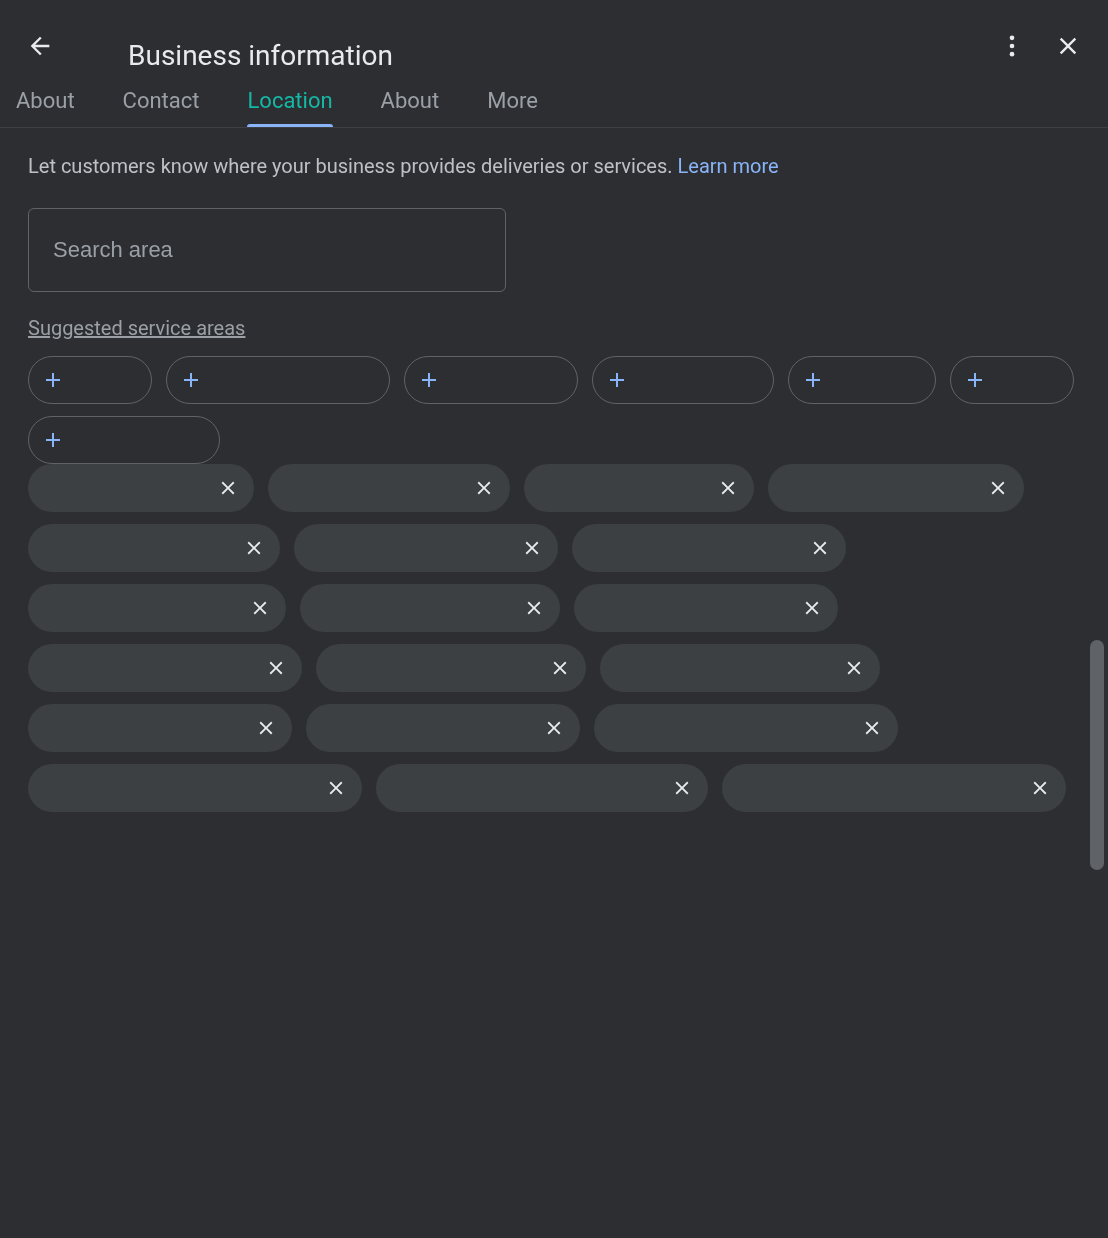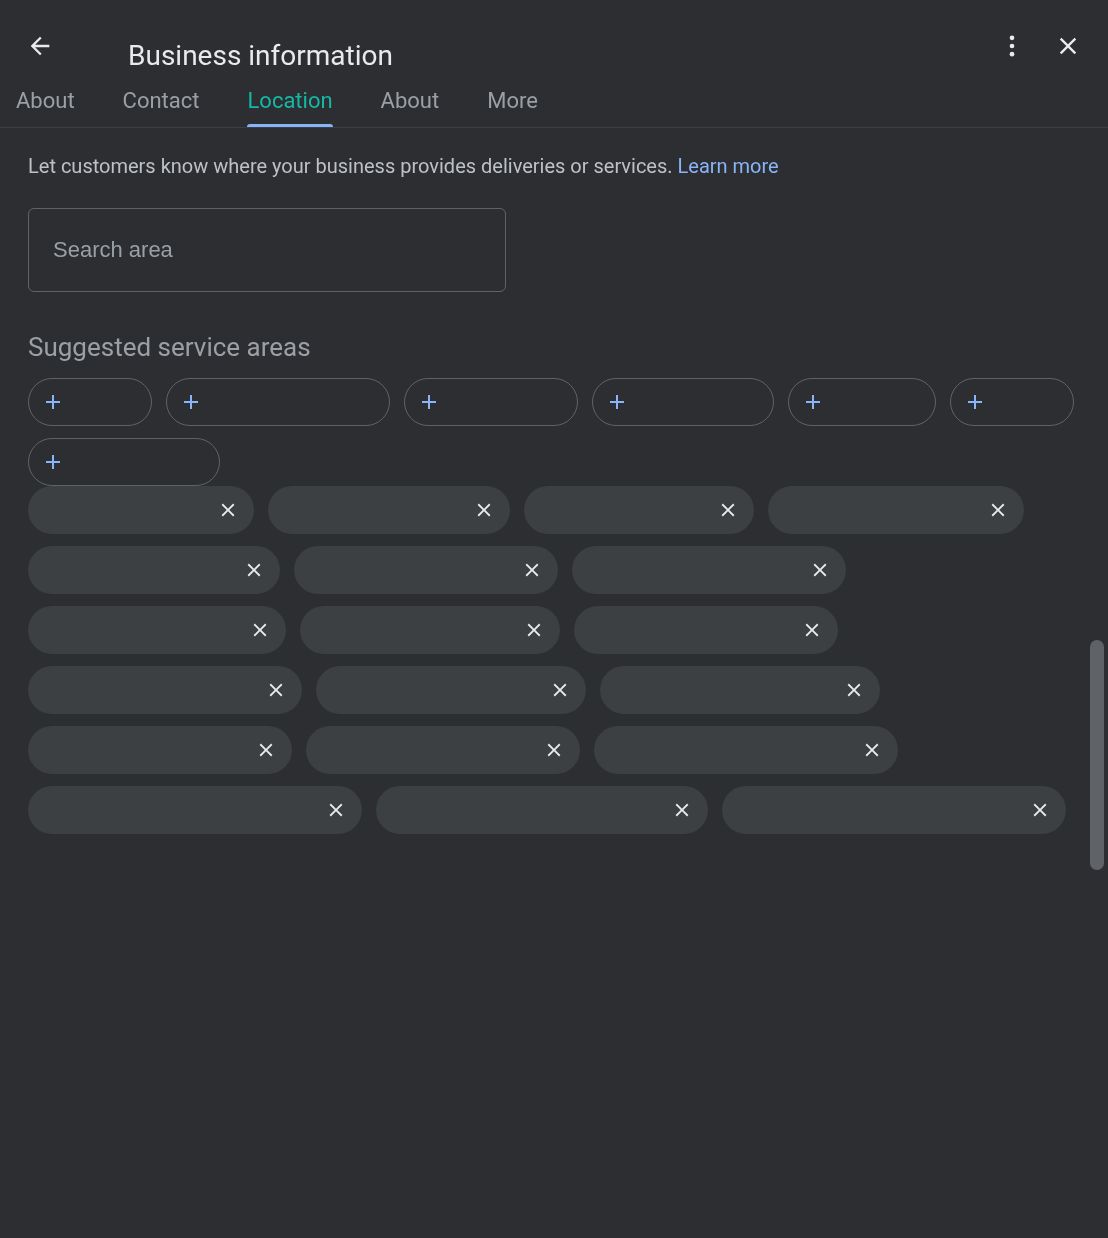--- a/index.html
+++ b/index.html
@@ -104,24 +104,25 @@
     border: 1px solid #5f6368;
     border-radius: 6px;
     background: transparent;
     color: #e8eaed;
     font-size: 22px;
     padding: 0 24px;
     outline: none;
   }
   .search-field::placeholder { color: #9aa0a6; }
   .subhead {
-    font-size: 26px;
+    font-size: 20px;
     color: #9aa0a6;
-    margin-top: 40px;
+    margin-top: 24px;
     margin-bottom: 16px;
+    text-decoration: underline;
   }
   
   .chip-row {
     display: flex;
     flex-wrap: wrap;
     gap: 12px 14px;
   }
   .chip {
     height: 48px;
     border-radius: 24px;

